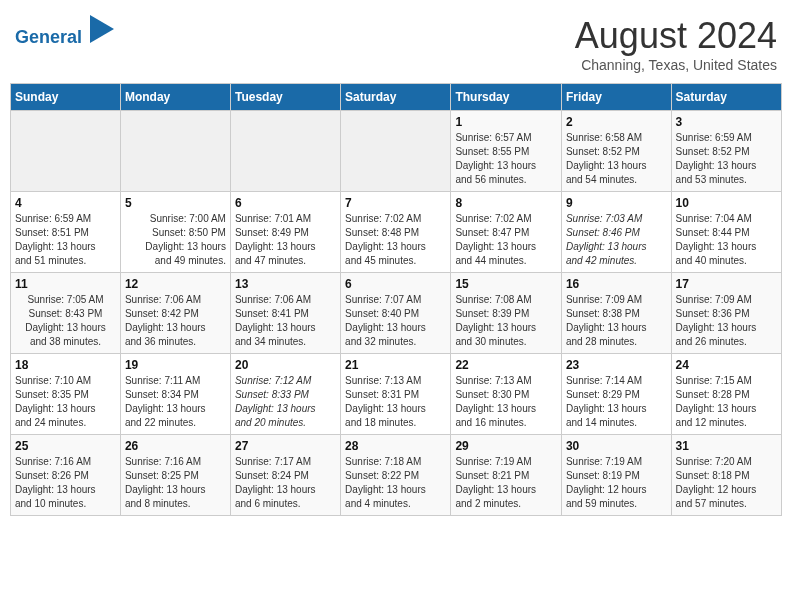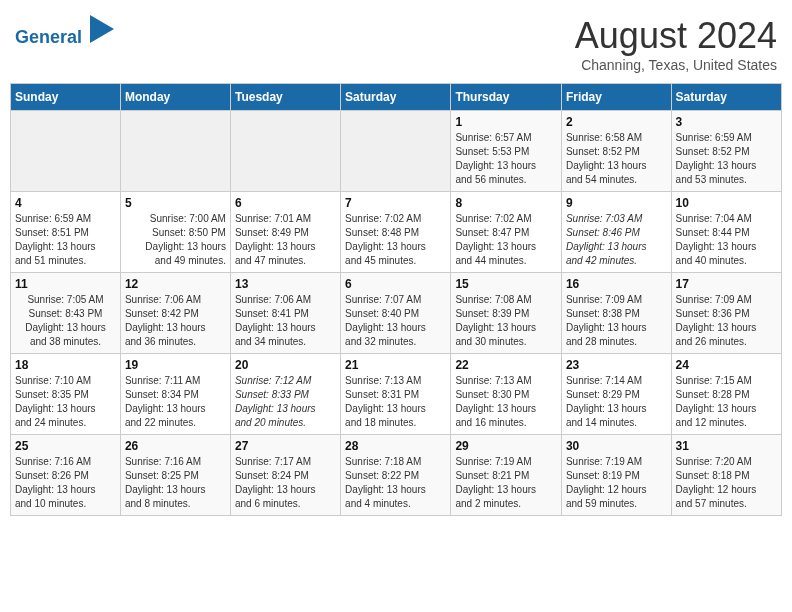--- a/index.html
+++ b/index.html
@@ -125,21 +125,21 @@
   </thead>
   <tbody id="calendar-body">
   <tr>
         <td class="empty-cell"></td>
         <td class="empty-cell"></td>
         <td class="empty-cell"></td>
         <td class="empty-cell"></td>
         <td>
           <div class="day-num">1</div>
           <div class="day-info" style="white-space: pre-line;">Sunrise: 6:57 AM
-Sunset: 5:53 PM
+Sunset: 8:55 PM
 Daylight: 13 hours
 and 56 minutes.</div>
         </td>
         <td>
           <div class="day-num">2</div>
           <div class="day-info" style="white-space: pre-line;">Sunrise: 6:58 AM
 Sunset: 8:52 PM
 Daylight: 13 hours
 and 54 minutes.</div>
         </td>

